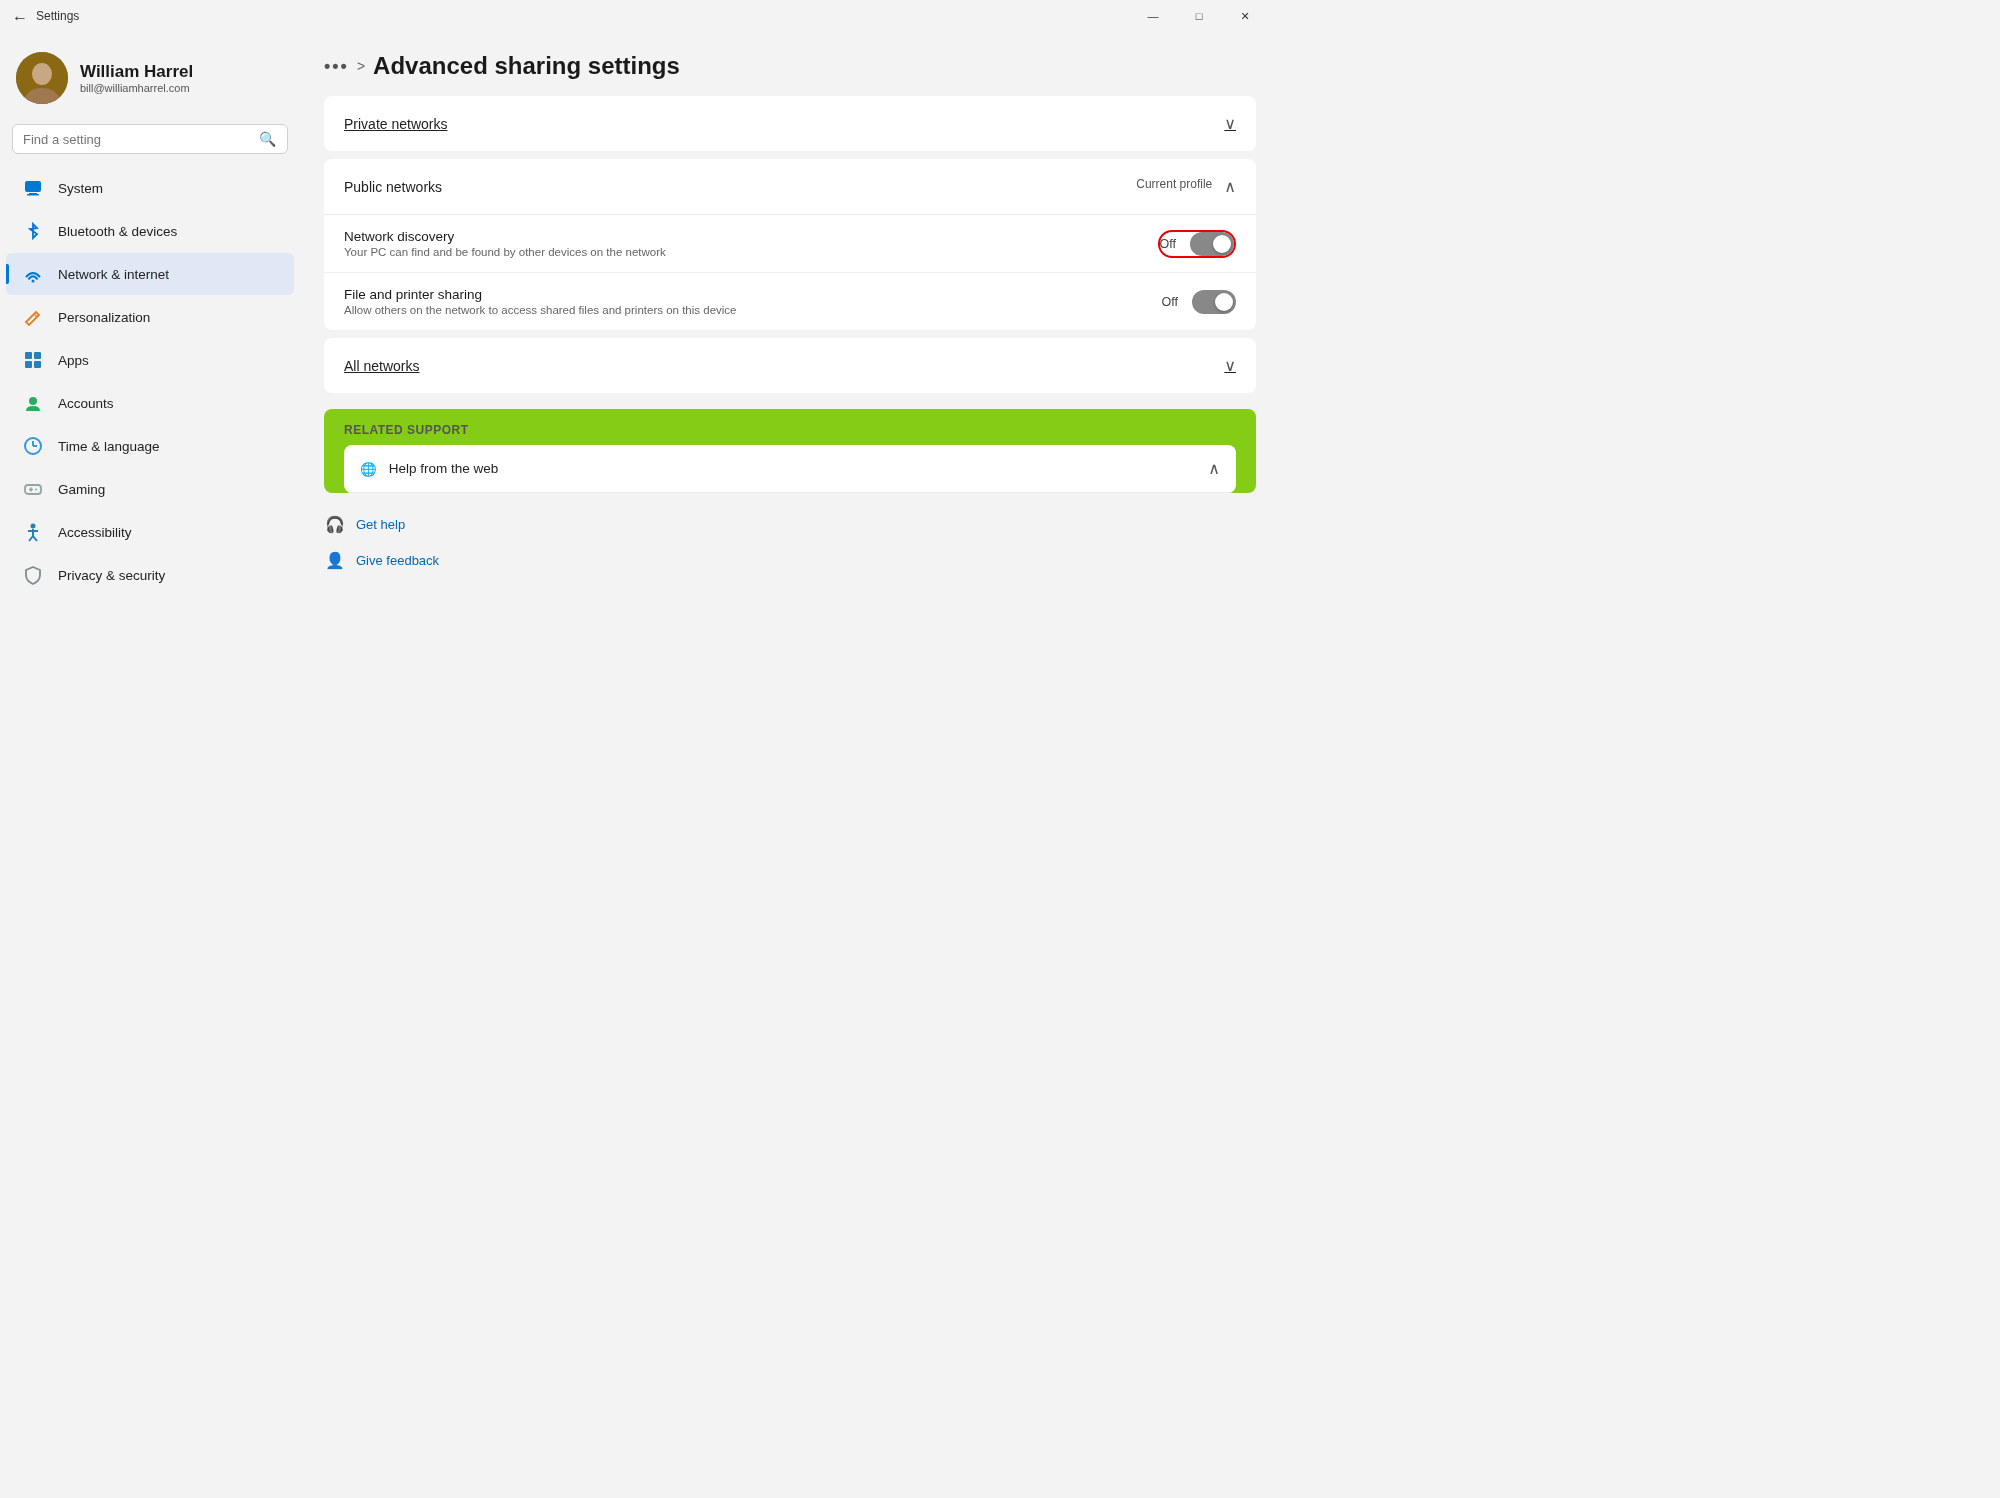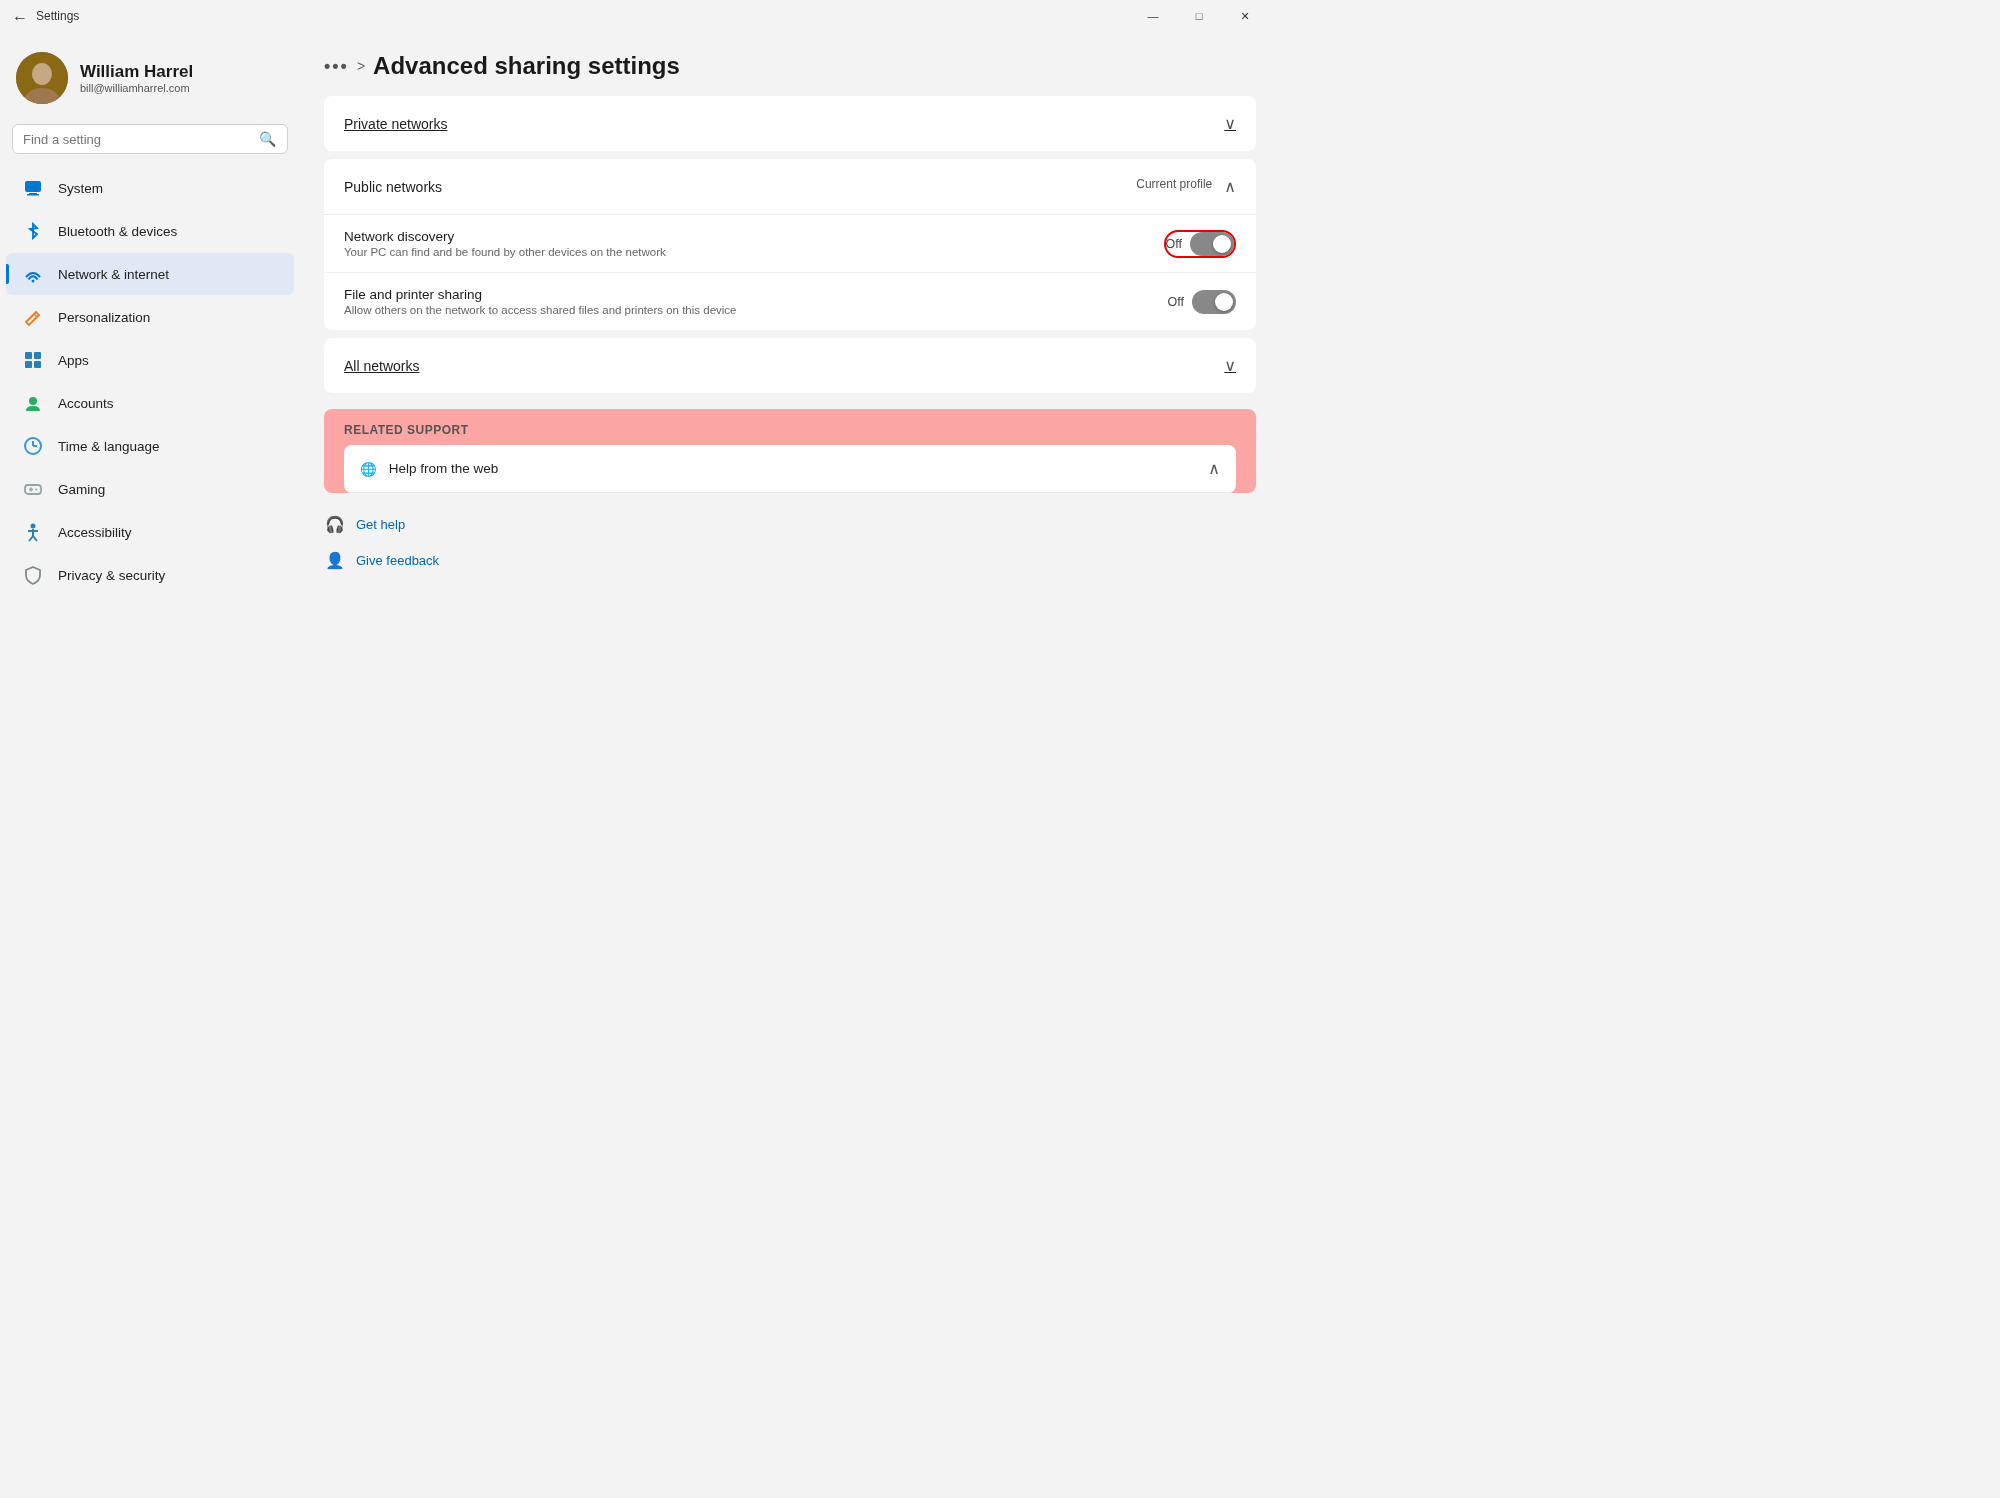--- a/index.html
+++ b/index.html
@@ -219,21 +219,21 @@
       border-bottom: 1px solid #f0f0f0;
     }
     .setting-row:last-child { border-bottom: none; }
     .setting-text { display: flex; flex-direction: column; }
     .setting-label { font-size: 13.5px; color: #1a1a1a; font-weight: 500; }
     .setting-desc { font-size: 11.5px; color: #666; margin-top: 2px; }
 
     .toggle-wrapper {
       display: flex;
       align-items: center;
-      gap: 8px;
+      gap: 14px;
     }
     .toggle-state {
       font-size: 12.5px;
       color: #444;
     }
     .toggle {
       width: 44px;
       height: 24px;
       border-radius: 12px;
       background: #888;
@@ -250,21 +250,21 @@
       top: 3px;
       right: 3px;
       box-shadow: 0 1px 3px rgba(0,0,0,0.3);
     }
     .toggle-highlighted {
       border: 2px solid #e00;
       border-radius: 14px;
     }
 
     .related-support {
-      background: #fca5a5;
+      background: #84cc16;
       border-radius: 8px;
       margin-top: 16px;
       padding: 14px 20px 0 20px;
     }
     .related-support-title {
       font-size: 12px;
       font-weight: 600;
       color: #555;
       text-transform: uppercase;
       letter-spacing: 0.5px;

